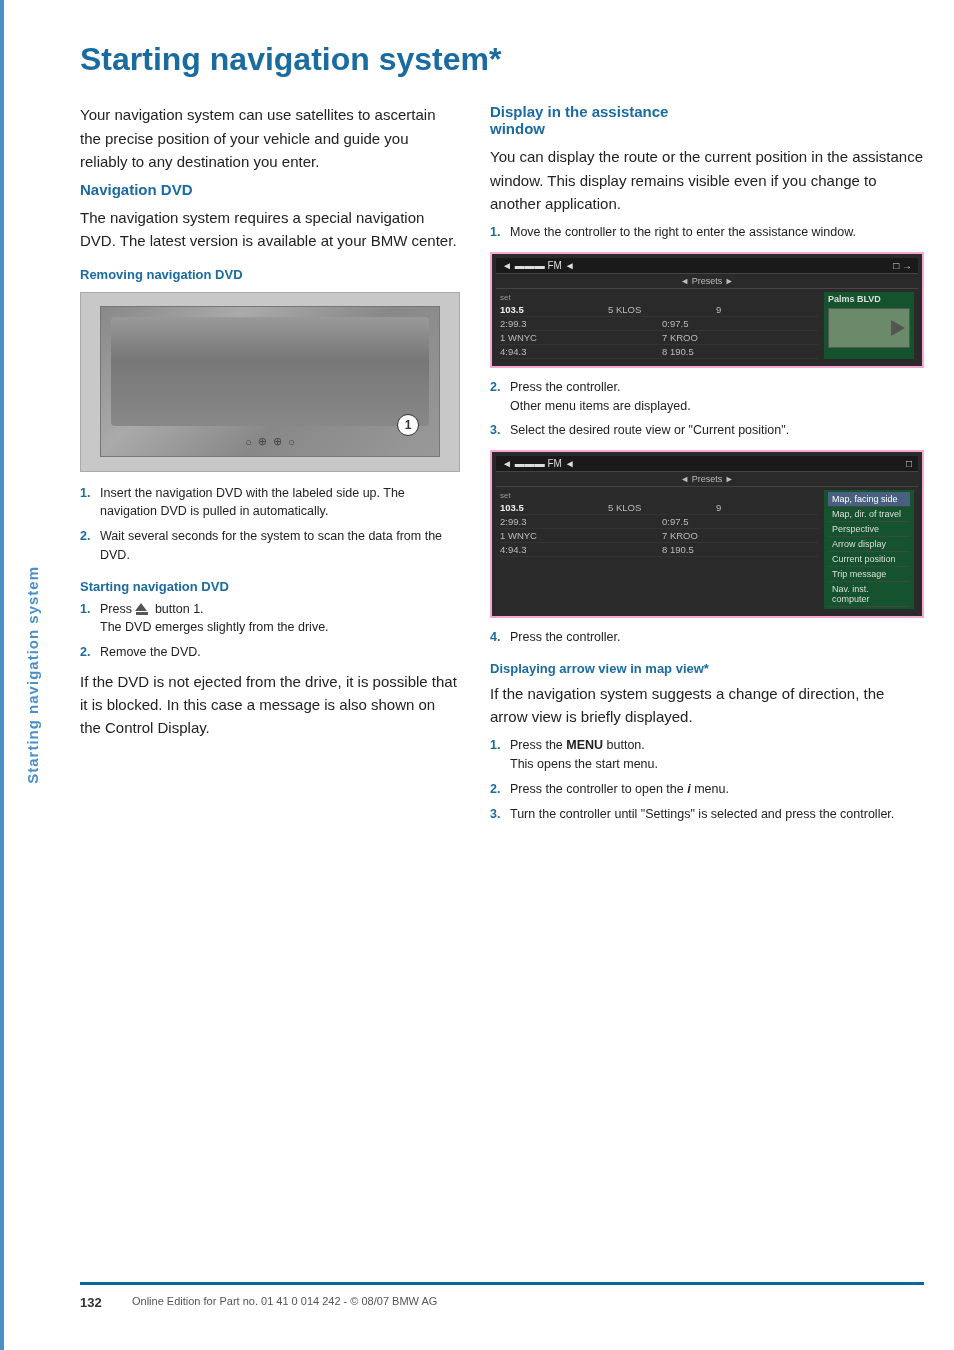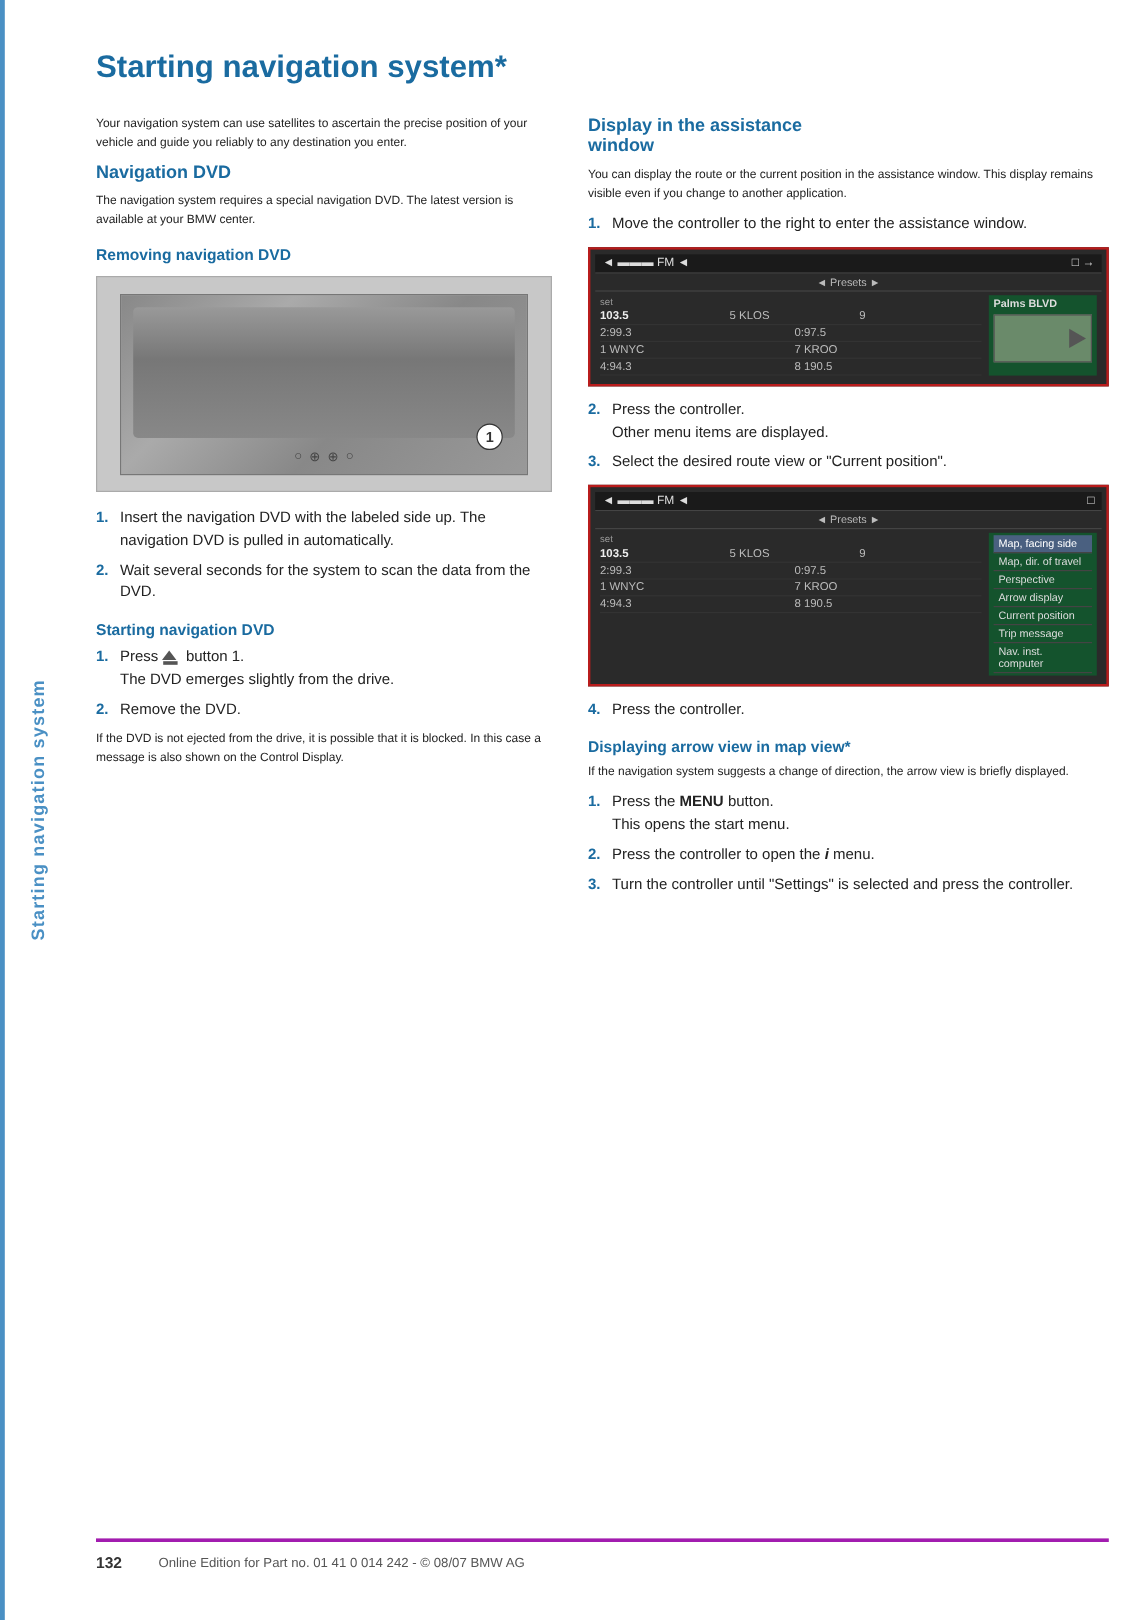--- a/index.html
+++ b/index.html
@@ -61,21 +61,21 @@
       flex: 1;
       max-width: 380px;
     }
 
     .col-right {
       flex: 1;
     }
 
     
     .page-title {
-      font-size: 26px;
+      font-size: 32px;
       font-weight: bold;
       color: #1a6ba0;
       margin-bottom: 25px;
       line-height: 1.2;
     }
 
     
     .section-heading {
       font-size: 15px;
       font-weight: bold;
@@ -92,21 +92,21 @@
     .sub-heading {
       font-size: 13px;
       font-weight: bold;
       color: #1a6ba0;
       margin-bottom: 6px;
       margin-top: 14px;
     }
 
     
     .body-text {
-      font-size: 10px;
+      font-size: 15px;
       line-height: 1.55;
       color: #222;
       margin-bottom: 8px;
     }
 
     
     .numbered-list {
       list-style: none;
       padding: 0;
       margin: 0 0 8px 0;
@@ -164,21 +164,21 @@
       justify-content: center;
       font-size: 12px;
       font-weight: bold;
       color: #333;
     }
 
     
     .screen-mockup {
       width: 100%;
       background: #2a2a2a;
-      border: 2px solid #b91c1c;
+      border: 2px solid #f9a8d4;
       margin: 10px 0;
       font-size: 10px;
       color: #ccc;
       padding: 4px;
       position: relative;
     }
 
     .screen-header {
       display: flex;
       justify-content: space-between;
@@ -243,23 +243,22 @@
     }
 
     
     .bold-text {
       font-weight: bold;
     }
 
     
     .page-footer {
       padding-top: 10px;
-      border-top: 3px solid #a21caf;
-      display: flex;
-      align-items: center;
+      border-top: 3px solid #0369a1;
+      display: flex;
       gap: 12px;
     }
 
     .page-number {
       font-size: 13px;
       font-weight: bold;
       color: #333;
       min-width: 40px;
     }
 

